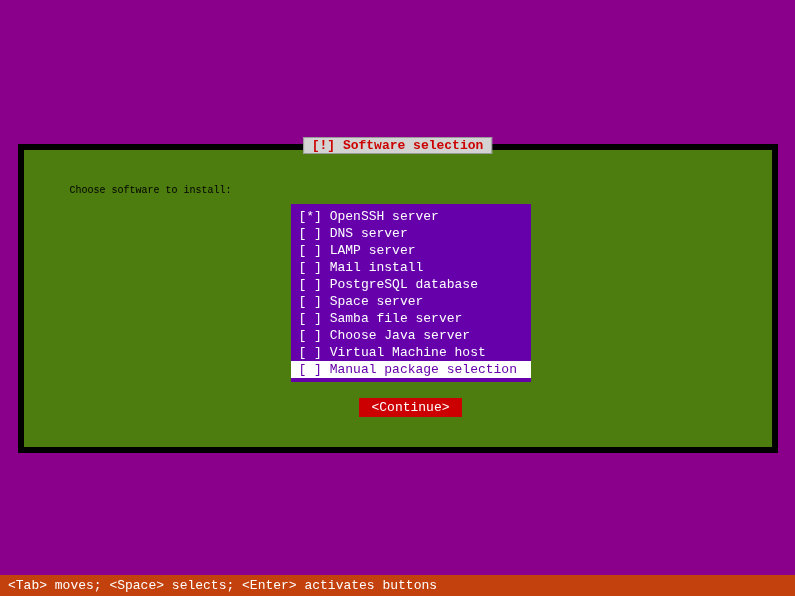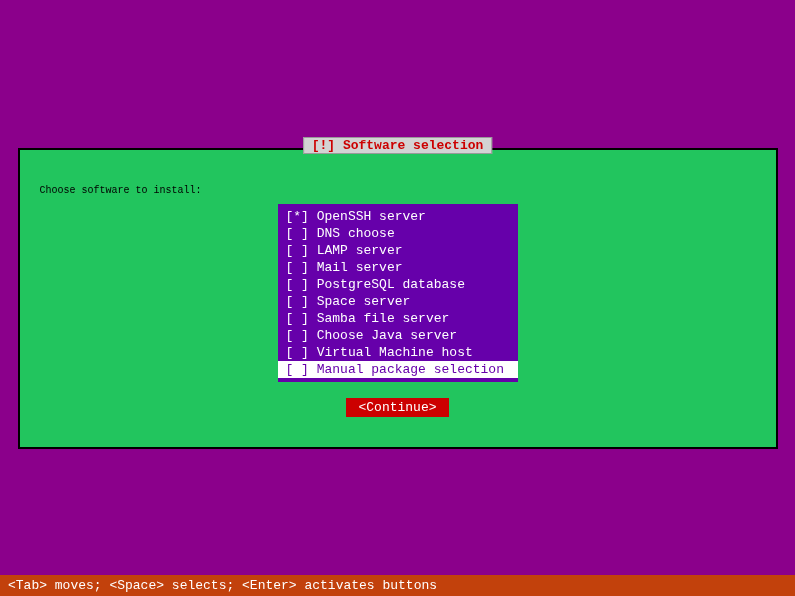--- a/index.html
+++ b/index.html
@@ -21,24 +21,25 @@
       height: 596px;
       display: flex;
       flex-direction: column;
       align-items: center;
       justify-content: center;
       position: relative;
     }
 
     .dialog-box {
       width: 760px;
-      background-color: #22c55e;
-      border: 2px solid #000000;
+      background-color: #4d7c0f;
+      border: 6px solid #000000;
       position: relative;
       padding-bottom: 20px;
+      padding-left: 26px;
     }
 
     .title-bar {
       position: absolute;
       top: -12px;
       left: 50%;
       transform: translateX(-50%);
       white-space: nowrap;
     }
 
@@ -133,23 +134,23 @@
     <div class="title-bar">
       <span class="title-bar-text">[!] Software selection</span>
     </div>
 
     <div class="dialog-content">
 
       <div class="choose-label">Choose software to install:</div>
 
       <div class="software-list" id="software-list">
       <div class="list-item">[*] OpenSSH server</div>
-          <div class="list-item">[ ] DNS choose</div>
+          <div class="list-item">[ ] DNS server</div>
           <div class="list-item">[ ] LAMP server</div>
-          <div class="list-item">[ ] Mail server</div>
+          <div class="list-item">[ ] Mail install</div>
           <div class="list-item">[ ] PostgreSQL database</div>
           <div class="list-item">[ ] Space server</div>
           <div class="list-item">[ ] Samba file server</div>
           <div class="list-item">[ ] Choose Java server</div>
           <div class="list-item">[ ] Virtual Machine host</div>
           <div class="list-item highlighted">[ ] Manual package selection</div>
         </div>
 
       <div class="continue-btn-wrapper">
         <button class="continue-btn">&lt;Continue&gt;</button>

